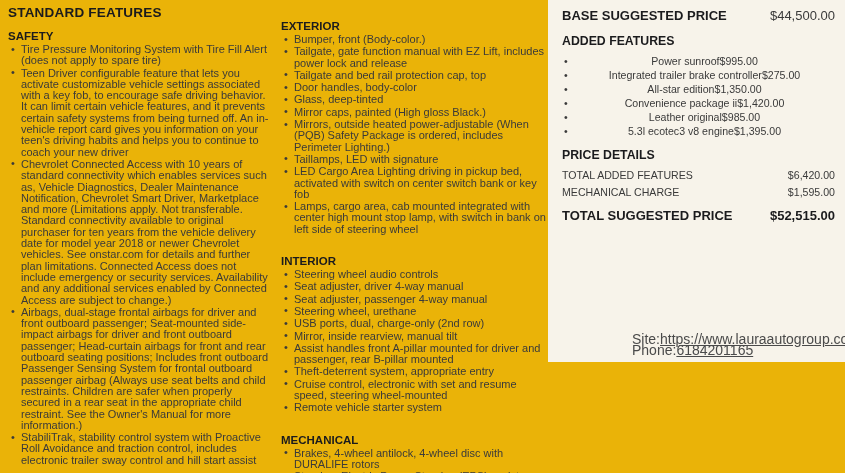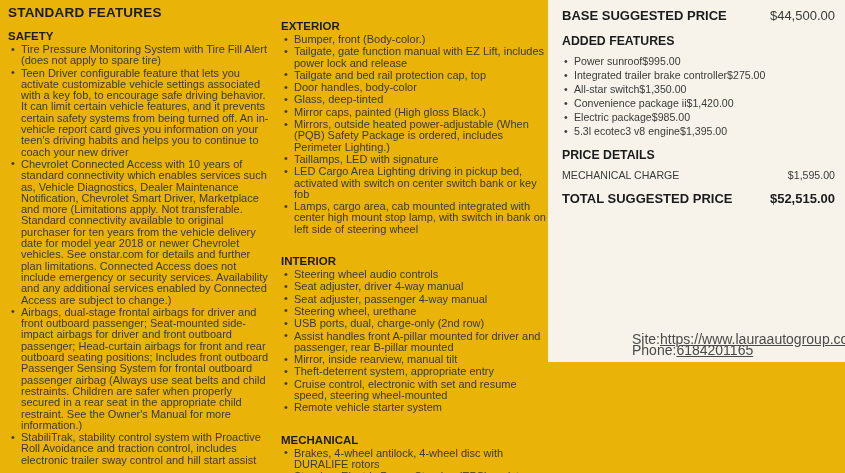--- a/index.html
+++ b/index.html
@@ -21,21 +21,21 @@
 
   .price-panel {
     position:absolute; left:548px; top:0; width:297px; height:362px;
     background:var(--panel-bg,#f7f3ea); padding:8px 10px 8px 14px;
   }
   .base-row { display:flex; justify-content:space-between; align-items:baseline; }
   .base-label { font-size:13px; font-weight:bold; color:var(--heading,#1b1b1d); }
   .base-value { font-size:13px; color:var(--body-text,#3a3a3a); }
   .panel-heading { font-size:12.3px; font-weight:bold; color:var(--heading,#1b1b1d); margin-top:11px; }
   .added-list { list-style:none; margin-top:7px; font-size:10.6px; color:var(--body-text,#3a3a3a); }
-  .added-list li { display:flex; justify-content:flex-start; position:relative; padding-left:12px; margin-bottom:2px; }
+  .added-list li { display:flex; justify-content:center; position:relative; padding-left:12px; margin-bottom:2px; }
   .added-list li::before { content:"\2022"; position:absolute; left:2px; top:-0.5px; }
   .detail-rows { margin-top:7px; font-size:10.6px; }
   .detail-row { display:flex; justify-content:space-between; margin-bottom:5px; }
   .total-row { display:flex; justify-content:space-between; font-size:13px; font-weight:bold;
                color:var(--heading,#15151a); margin-top:5px; padding-top:5px; }
   .panel-footer { position:absolute; left:84px; bottom:6px; font-size:14px; line-height:11px; color:#4a4a4a; }
   .panel-footer a { color:#4a4a4a; text-decoration:underline; cursor:pointer; }
 </style>
 </head>
 <body>
@@ -91,23 +91,23 @@
         <li>Steering wheel audio controls</li>
 
         <li>Seat adjuster, driver 4-way manual</li>
 
         <li>Seat adjuster, passenger 4-way manual</li>
 
         <li>Steering wheel, urethane</li>
 
         <li>USB ports, dual, charge-only (2nd row)</li>
 
+        <li>Mirror, inside rearview, manual tilt</li>
+
         <li>Assist handles front A-pillar mounted for driver and passenger, rear B-pillar mounted</li>
-
-        <li>Mirror, inside rearview, manual tilt</li>
 
         <li>Theft-deterrent system, appropriate entry</li>
 
         <li>Cruise control, electronic with set and resume speed, steering wheel-mounted</li>
 
         <li>Remote vehicle starter system</li>
       </ul>
 
     <div class="sec-heading">MECHANICAL</div>
     <ul class="feat-list">
@@ -131,43 +131,47 @@
           <span>Power sunroof</span>
           <span>$995.00</span>
         </li>
 
         <li>
           <span>Integrated trailer brake controller</span>
           <span>$275.00</span>
         </li>
 
         <li>
-          <span>All-star switch</span>
+          <span>All-star edition</span>
           <span>$1,350.00</span>
         </li>
 
         <li>
           <span>Convenience package ii</span>
           <span>$1,420.00</span>
         </li>
 
         <li>
-          <span>Electric package</span>
+          <span>Leather original</span>
           <span>$985.00</span>
         </li>
 
         <li>
           <span>5.3l ecotec3 v8 engine</span>
           <span>$1,395.00</span>
         </li>
       </ul>
 
     <div class="panel-heading">PRICE DETAILS</div>
     <div class="detail-rows">
 
+        <div class="detail-row">
+          <span>TOTAL ADDED FEATURES</span>
+          <span>$6,420.00</span>
+        </div>
 
         <div class="detail-row">
           <span>MECHANICAL CHARGE</span>
           <span>$1,595.00</span>
         </div>
       </div>
 
     <div class="total-row">
       <span>TOTAL SUGGESTED PRICE</span>
       <span>$52,515.00</span>

